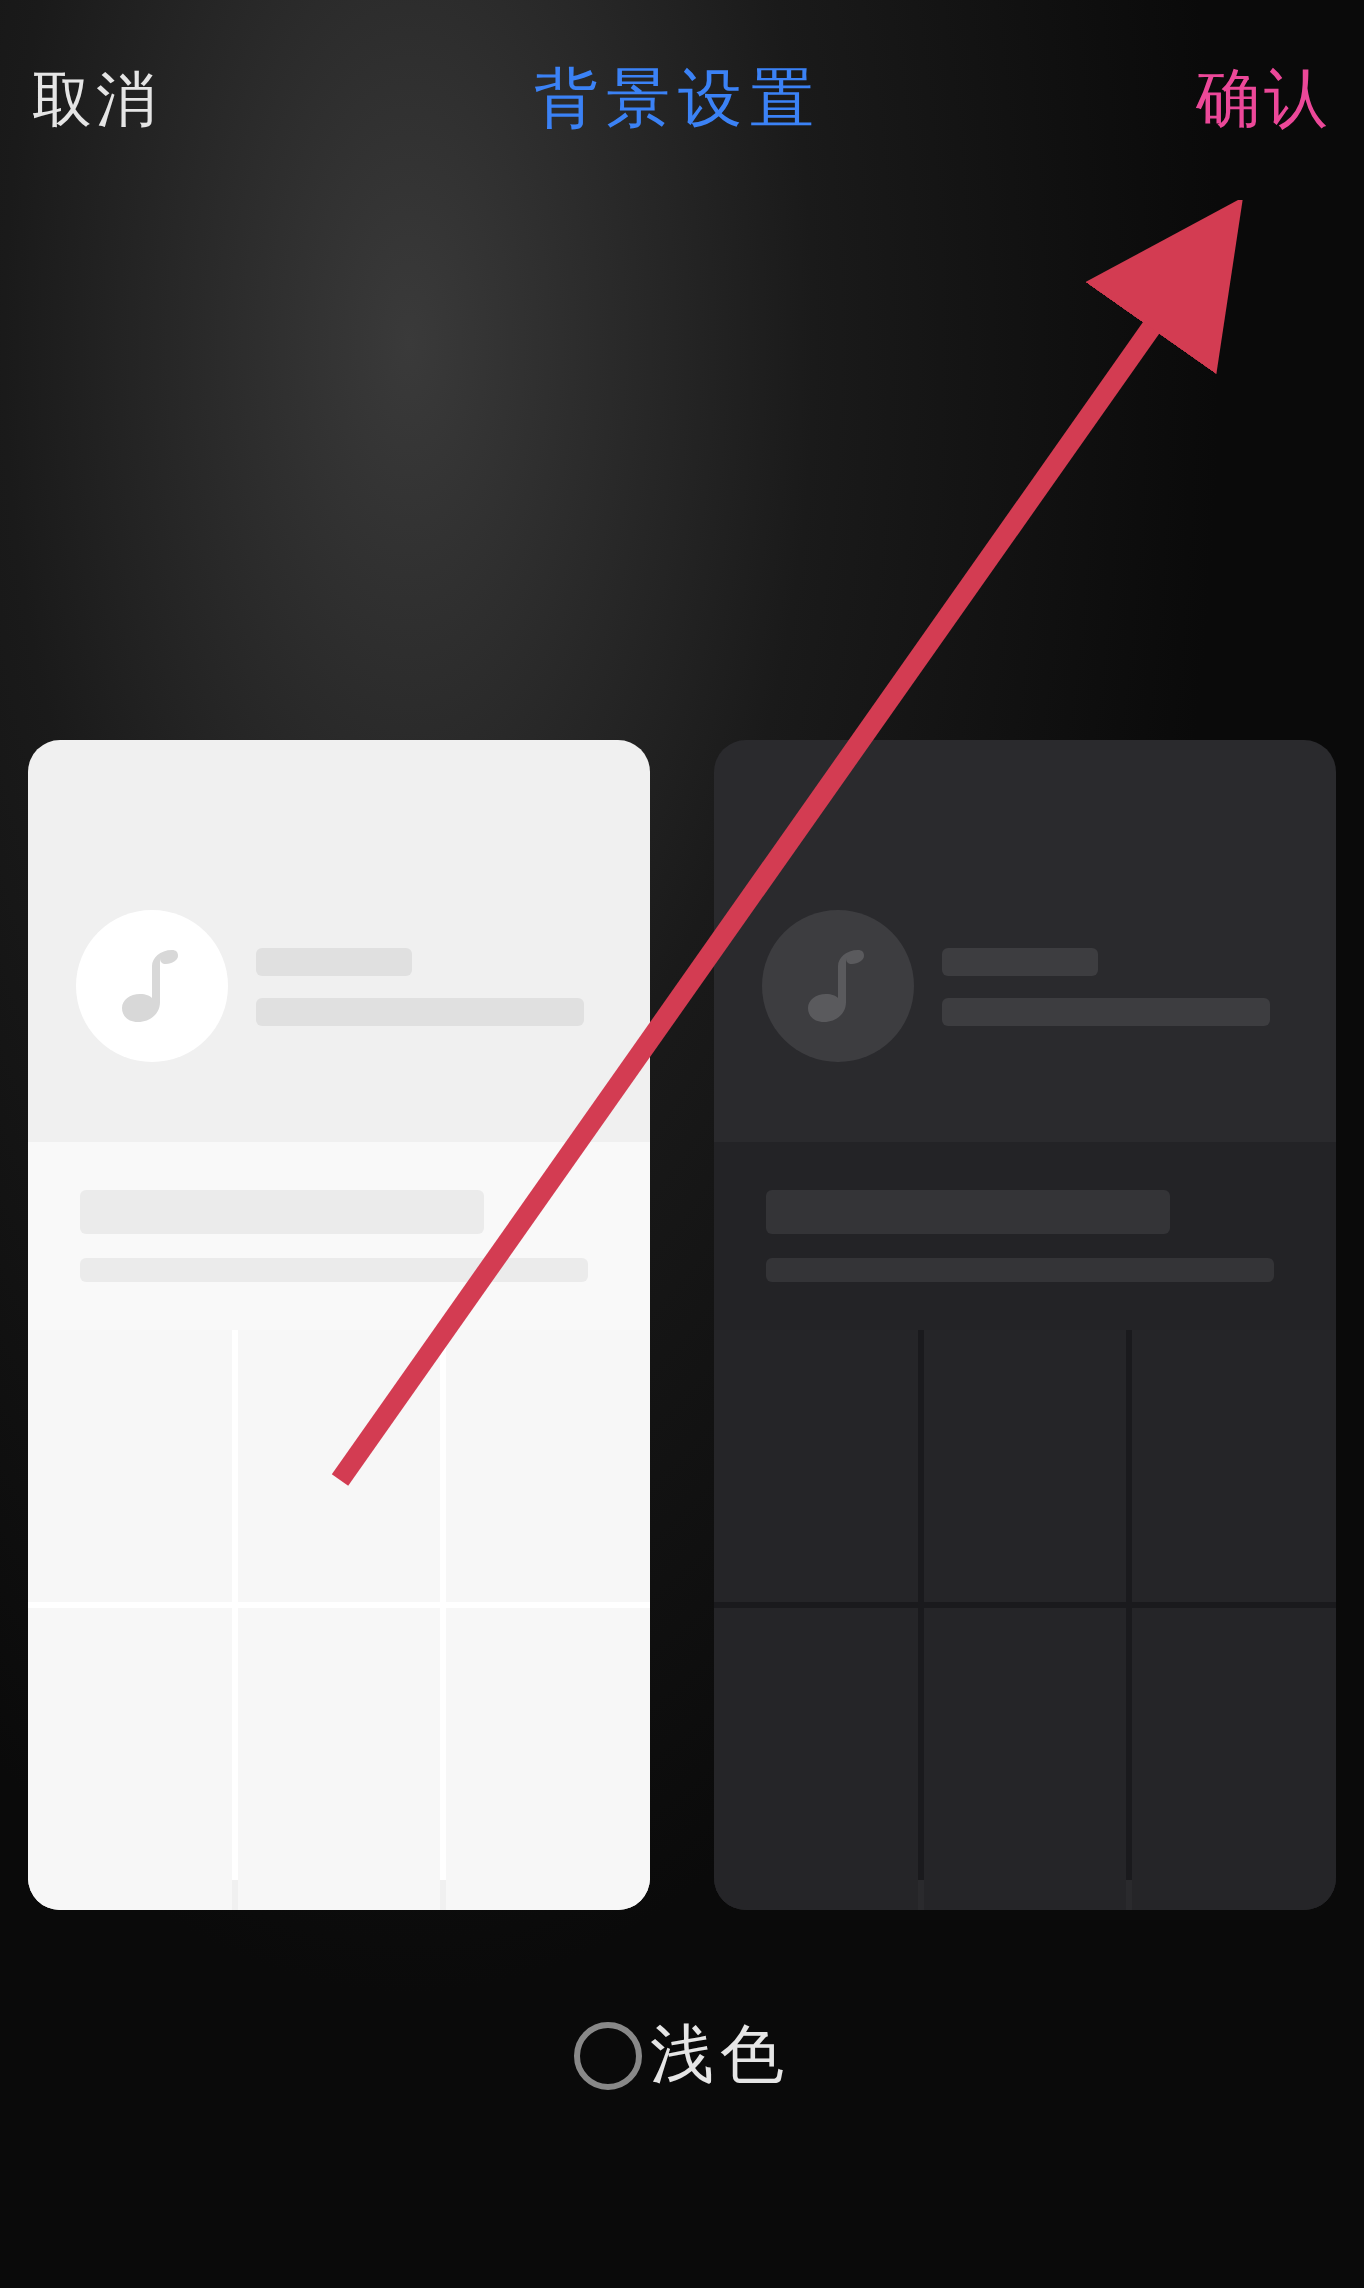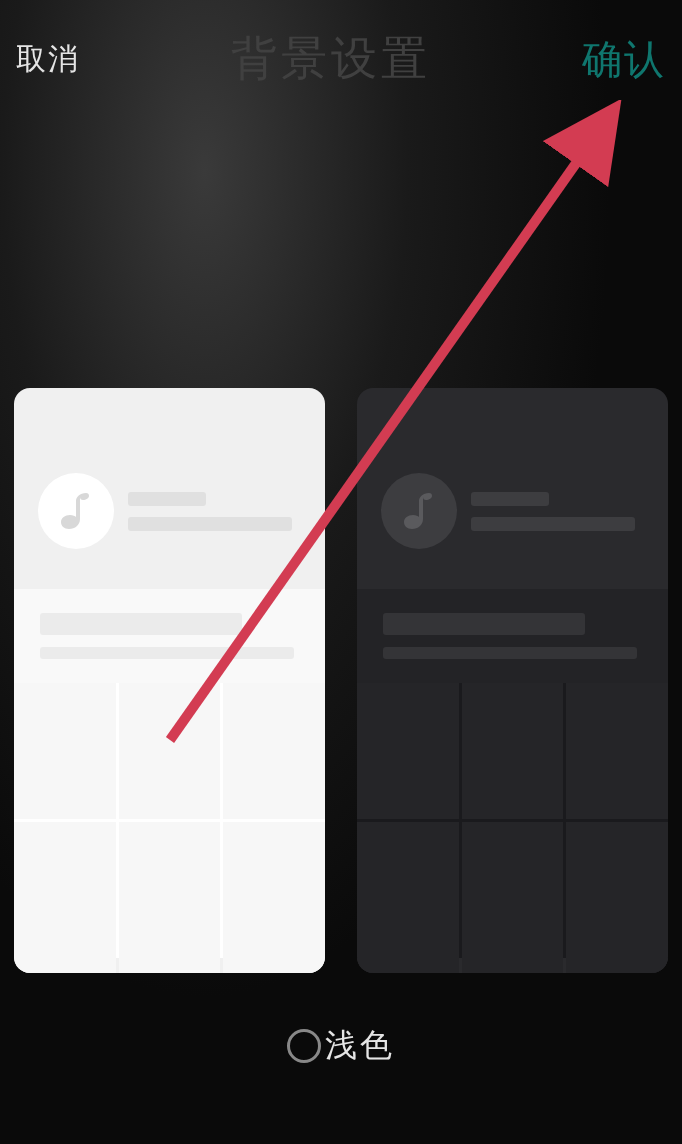--- a/index.html
+++ b/index.html
@@ -24,28 +24,28 @@
       padding: 28px 16px;
     }
     
     .header-cancel {
       color: #e5e5e5;
       font-size: 30px;
       letter-spacing: 2px;
     }
     
     .header-title {
-      color: #404040;
-      font-size: 46px;
+      color: #3b82f6;
+      font-size: 32px;
       letter-spacing: 4px;
     }
     
     .header-confirm {
-      color: #0f766e;
-      font-size: 40px;
+      color: #ec4899;
+      font-size: 32px;
       letter-spacing: 2px;
     }
     
     .theme-options {
       display: flex;
       gap: 32px;
       padding: 0 14px;
       margin-top: 270px;
     }
     

